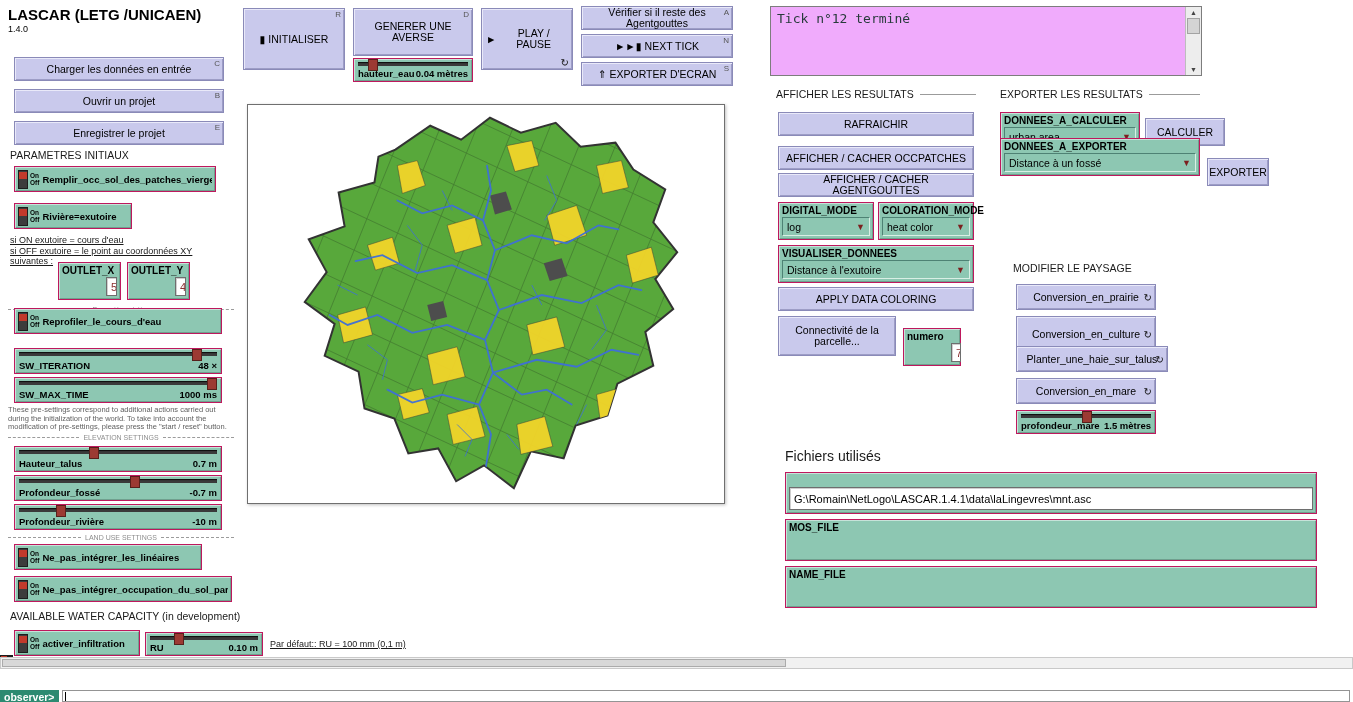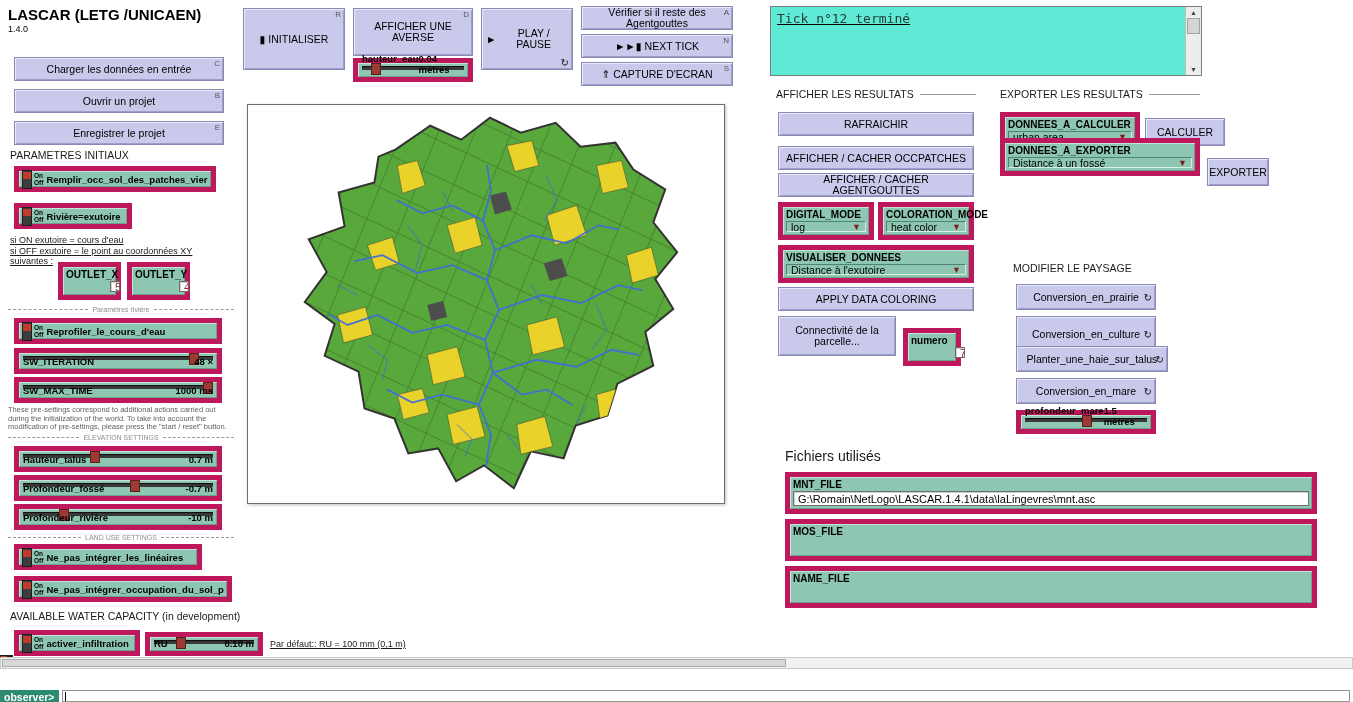--- a/index.html
+++ b/index.html
@@ -12,21 +12,21 @@
 
   .btn { background:#c9c9ec; border:1px solid #8a8ab8;
          box-shadow: inset 1px 1px 0 #e9e9f9, inset -1px -1px 0 #9d9dc6;
          font-size:10.5px; display:flex; align-items:center; justify-content:center;
          text-align:center; cursor:pointer; padding:2px 4px; line-height:11px; }
   .key { position:absolute; top:0; right:3px; font-size:8px; color:#555; }
   .fico { position:absolute; right:3px; top:50%; transform:translateY(-50%); font-size:10px; color:#111; }
   .fico.br { top:auto; bottom:1px; transform:none; }
   .bico { margin-right:3px; }
 
-  .teal { background:#8dc7b2; border:5px solid #be185d;
+  .teal { background:#8dc7b2; border:1px solid #be185d;
           box-shadow: inset 1px 1px 0 rgba(255,255,255,.5), inset -1px -1px 0 rgba(0,0,0,.2); }
 
   .switch { display:flex; align-items:center; padding:2px 3px; font-size:9.5px; font-weight:bold; cursor:pointer; }
   .tog { position:relative; width:8px; height:17px; background:#3c3c3c; border:1px solid #1d1d1d; flex:0 0 auto; }
   .knob { position:absolute; left:0; top:1px; width:8px; height:7px; background:#c23a2b; }
   .onoff { display:flex; flex-direction:column; font-size:6.5px; line-height:7px; margin:0 3px 0 2px; font-weight:bold; }
   .swlab { white-space:nowrap; overflow:hidden; }
 
   .slider { cursor:pointer; }
   .groove { position:absolute; left:4px; right:4px; top:3px; height:4px; background:#3a3a3a;
@@ -53,21 +53,21 @@
   .plain-sect { font-size:10.5px; color:#1a1a1a; white-space:nowrap; }
   .big-sect { font-size:14px; color:#1a1a1a; }
 
   .divider { display:flex; align-items:center; gap:4px; font-size:7px; color:#8d8d8d; }
   .divider::before, .divider::after { content:""; flex:1; border-top:1px dashed #9b9b9b; }
 
   .note { font-size:9px; line-height:10.5px; color:#1a1a1a;text-decoration:underline; }
   .nl { display:block; }
   .finenote { font-size:7.5px; line-height:8.5px; color:#5f5f5f; }
 
-  .output { background:#5eead4; border:1px solid #7d7d7d; font-family:"DejaVu Sans Mono", monospace;text-decoration:underline; }
+  .output { background:#f0abfc; border:1px solid #7d7d7d; font-family:"DejaVu Sans Mono", monospace; }
   .otext { padding:4px 6px; font-size:13px; color:#273b3b; }
   .vscroll { position:absolute; right:0; top:0; bottom:0; width:15px; background:#ededed;
              border-left:1px solid #bdbdbd; display:flex; flex-direction:column; align-items:center; }
   .sarr { font-size:7px; color:#444; padding:2px 0; font-family:"Liberation Sans",sans-serif; }
   .sarr.down { margin-top:auto; }
   .sthumb { width:11px; height:14px; background:#d4d4d4; border:1px solid #a3a3a3; }
 
   .world { background:#ffffff; border:1px solid #6f6f6f; box-shadow:1px 1px 3px rgba(0,0,0,.25); }
   .world svg { display:block; width:100%; height:100%; }
 
@@ -139,21 +139,21 @@
 </div>
 <div class="w teal inputw" style="left:127px;top:262px;width:63px;height:38px">
   <span class="ilab">OUTLET_Y</span>
   <span class="ival num">435</span>
 </div>
 
 <div class="w divider" style="left:8px;top:306px;width:226px">
   <span>Paramètres rivière</span>
 </div>
 
-<div class="w teal switch" style="left:14px;top:318px;width:208px;height:26px">
+<div class="w teal switch" style="left:14px;top:308px;width:208px;height:26px">
   <span class="tog">
       <span class="knob"></span>
     </span>
   <span class="onoff">
       <span>On</span>
       <span>Off</span>
     </span>
   <span class="swlab">Reprofiler_le_cours_d'eau</span>
 </div>
 
@@ -252,21 +252,21 @@
 </div>
 <div class="w note" style="left:270px;top:639px;width:220px">Par défaut:: RU = 100 mm (0,1 m)</div>
 
 <div class="w btn" style="left:243px;top:8px;width:102px;height:62px">
   <span class="bico">▮</span>
   <span class="lbl">INITIALISER</span>
   <span class="key">R</span>
 </div>
 
 <div class="w btn" style="left:353px;top:8px;width:120px;height:48px">
-  <span class="lbl">AFFICHER UNE AVERSE</span>
+  <span class="lbl">GENERER UNE AVERSE</span>
   <span class="key">D</span>
 </div>
 <div class="w teal slider" style="left:353px;top:58px;width:120px;height:24px">
   <span class="groove"></span>
   <span class="shandle" style="left:15%"></span>
   <span class="srow">
       <span>hauteur_eau</span>
       <span>0.04 mètres</span>
     </span>
 </div>
@@ -281,21 +281,21 @@
   <span class="lbl">Vérifier si il reste des Agentgouttes</span>
   <span class="key">A</span>
 </div>
 <div class="w btn" style="left:581px;top:34px;width:152px;height:24px">
   <span class="bico">►►▮</span>
   <span class="lbl">NEXT TICK</span>
   <span class="key">N</span>
 </div>
 <div class="w btn" style="left:581px;top:62px;width:152px;height:24px">
   <span class="bico">⇑</span>
-  <span class="lbl">CAPTURE D'ECRAN</span>
+  <span class="lbl">EXPORTER D'ECRAN</span>
   <span class="key">S</span>
 </div>
 
 <div class="w world" style="left:247px;top:104px;width:478px;height:400px">
   <svg viewBox="0 0 478 398">
     <defs>
       <clipPath id="bassin">
         <path d="M 148,44 L 183,20 L 214,34 L 243,12 L 274,27 L 309,17 L 334,41 L 369,37 L 387,64 L 419,84 L 407,117 L 431,147 L 409,174 L 427,204 L 399,227 L 407,261 L 371,279 L 361,311 L 329,321 L 317,354 L 284,347 L 267,384 L 237,361 L 209,377 L 191,344 L 161,349 L 147,314 L 117,304 L 111,267 L 77,251 L 87,219 L 57,197 L 79,167 L 61,134 L 97,121 L 91,87 L 127,77 L 131,51 Z"></path>
       </clipPath>
     </defs>
@@ -494,21 +494,20 @@
   <span class="shandle" style="left:50%"></span>
   <span class="srow">
       <span>profondeur_mare</span>
       <span>1.5 mètres</span>
     </span>
 </div>
 
 <div class="w big-sect" style="left:785px;top:448px">Fichiers utilisés</div>
 
 <div class="w teal inputw" style="left:785px;top:472px;width:532px;height:42px">
-  <span class="ilab">MNT_FILE</span>
   <span class="ival">G:\Romain\NetLogo\LASCAR.1.4.1\data\laLingevres\mnt.asc</span>
 </div>
 <div class="w teal inputw" style="left:785px;top:519px;width:532px;height:42px">
   <span class="ilab">MOS_FILE</span>
 </div>
 <div class="w teal inputw" style="left:785px;top:566px;width:532px;height:42px">
   <span class="ilab">NAME_FILE</span>
 </div>
 
 <div class="w cutwidget" style="left:0;top:655px;width:13px;height:14px">

